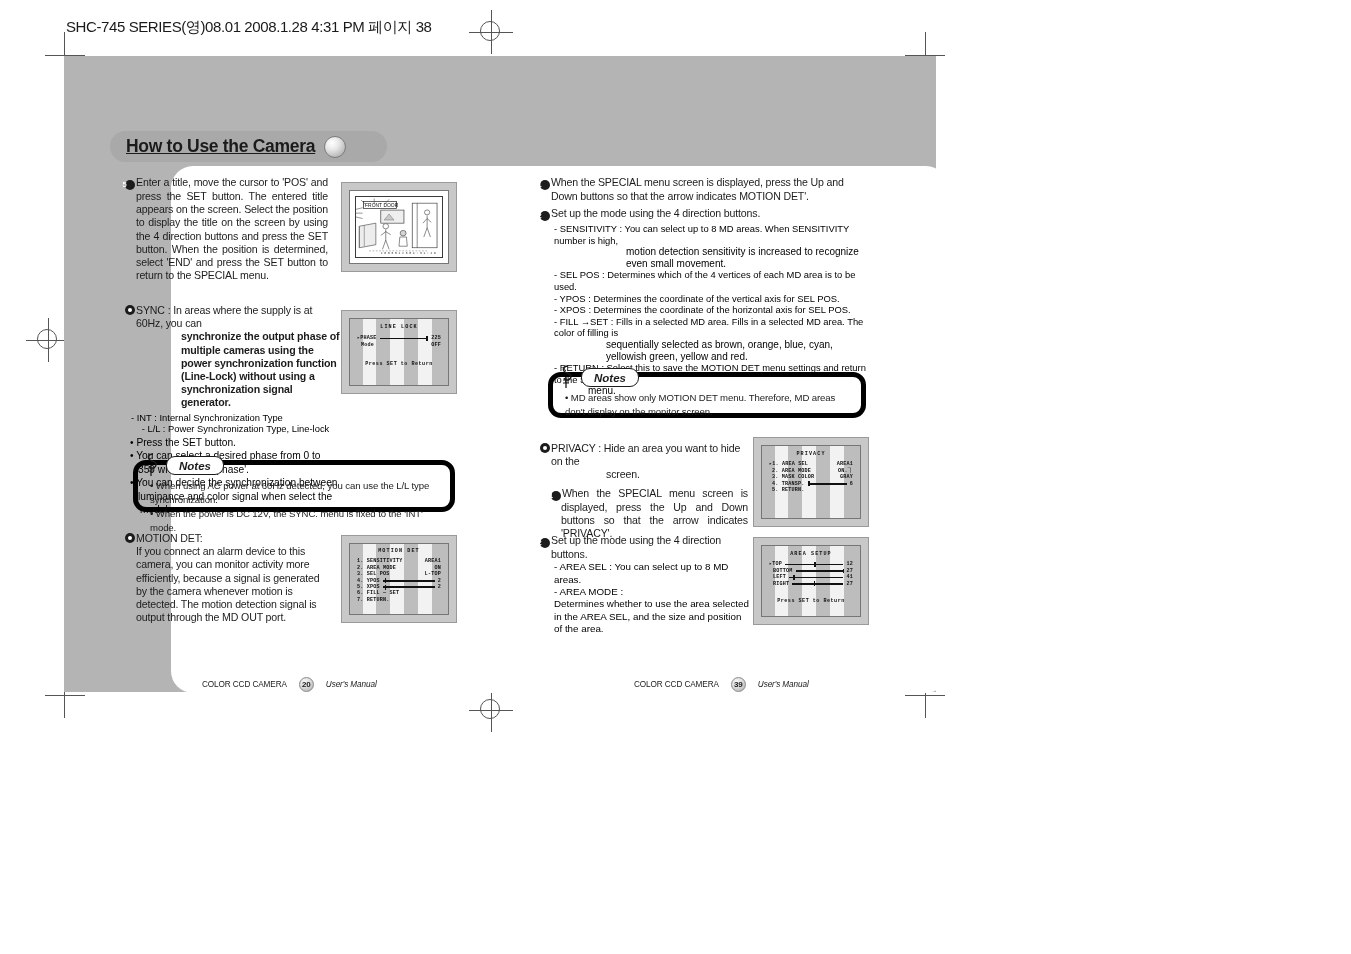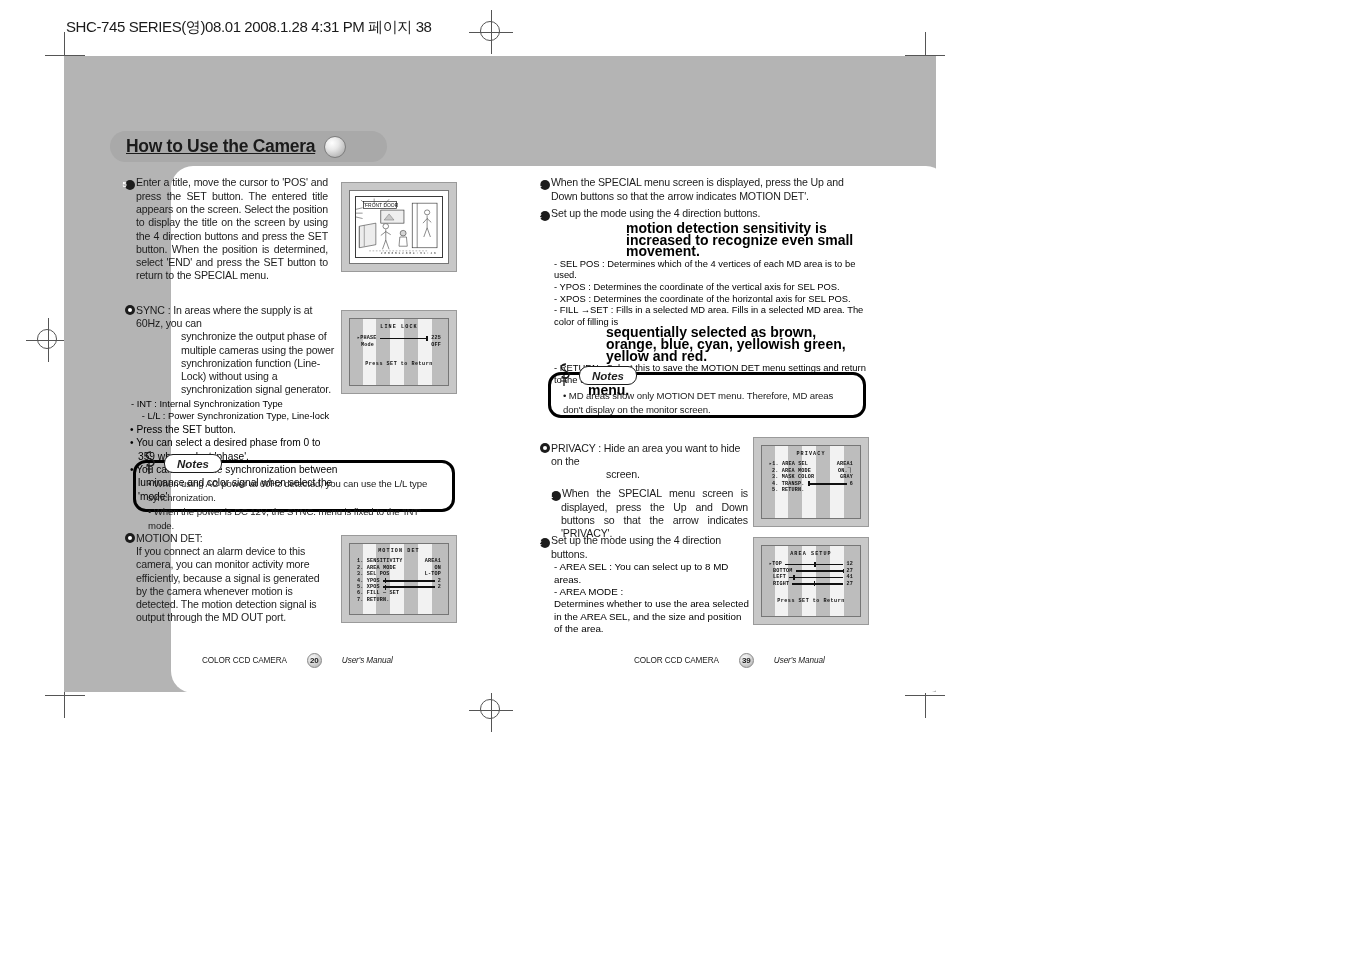--- a/index.html
+++ b/index.html
@@ -160,41 +160,41 @@
     padding-left: 11px;
     text-indent: -11px;
   }
   .sub {
     padding-left: 14px;
     font-size: 9.4px;
     line-height: 11.6px;
   }
   .sub3 {
     padding-left: 86px;
-    font-size: 14px;
+    font-size: 10px;
     line-height: 11.6px;
-    font-weight: bold;
   }
   .dash-item {
     font-size: 9.4px;
     line-height: 11.7px;
   }
   .dot-item {
     font-size: 10.2px;
     line-height: 13.4px;
   }
   .indent-body {
     padding-left: 56px;
     text-indent: 0;
+    font-weight: bold;
   }
 
   
   .notes-box {
     position: absolute;
-    border: 3px solid #000000;
+    border: 5px solid #000000;
     border-radius: 13px;
     box-sizing: border-box;
     padding: 14px 12px 8px 12px;
   }
   .notes-tab {
     position: absolute;
     left: 28px;
     top: -9px;
     height: 17px;
     background: #ffffff;
@@ -296,24 +296,25 @@
     inset: 5px;
     background: #ffffff;
     border: 1px solid #3a3a3a;
   }
 
   
   .footer {
     position: absolute;
     display: flex;
     align-items: center;
-    gap: 20px;
+    gap: 12px;
     font-size: 8.2px;
     color: #202020;
     letter-spacing: -0.1px;
+    margin-top: 24px;
   }
   .footer .pgnum {
     width: 15px;
     height: 15px;
     border-radius: 50%;
     background: radial-gradient(circle at 35% 28%, #f6f6f6 0%, #dcdcdc 45%, #a8a8a8 100%);
     border: 1px solid #8a8a8a;
     box-sizing: border-box;
     display: flex;
     align-items: center;
@@ -513,20 +514,21 @@
     </div>
   </div>
 
   <div class="blk" style="left:0; top:31px; width:325px;">
     <div class="para hang">
       <span class="bullet-num">2</span><span>Set up the mode using the 4 direction buttons.</span>
     </div>
   </div>
 
   <div class="blk" style="left:0; top:47px; width:330px;">
+    <div class="sub">- SENSITIVITY : You can select up to 8 MD areas. When SENSITIVITY number is high,</div>
     <div class="sub3">motion detection sensitivity is increased to recognize even small movement.</div>
     <div class="sub">- SEL POS : Determines which of the 4 vertices of each MD area is to be used.</div>
     <div class="sub">- YPOS : Determines the coordinate of the vertical axis for SEL POS.</div>
     <div class="sub">- XPOS : Determines the coordinate of the horizontal axis for SEL POS.</div>
     <div class="sub">- FILL  →SET : Fills in a selected MD area. Fills in a selected MD area. The color of filling is</div>
     <div class="sub3" style="padding-left:66px;">sequentially selected as brown, orange, blue, cyan, yellowish green, yellow and red.</div>
     <div class="sub">- RETURN : Select this to save the MOTION DET menu settings and return to the SPECIAL</div>
     <div class="sub3" style="padding-left:48px;">menu.</div>
   </div>
 

